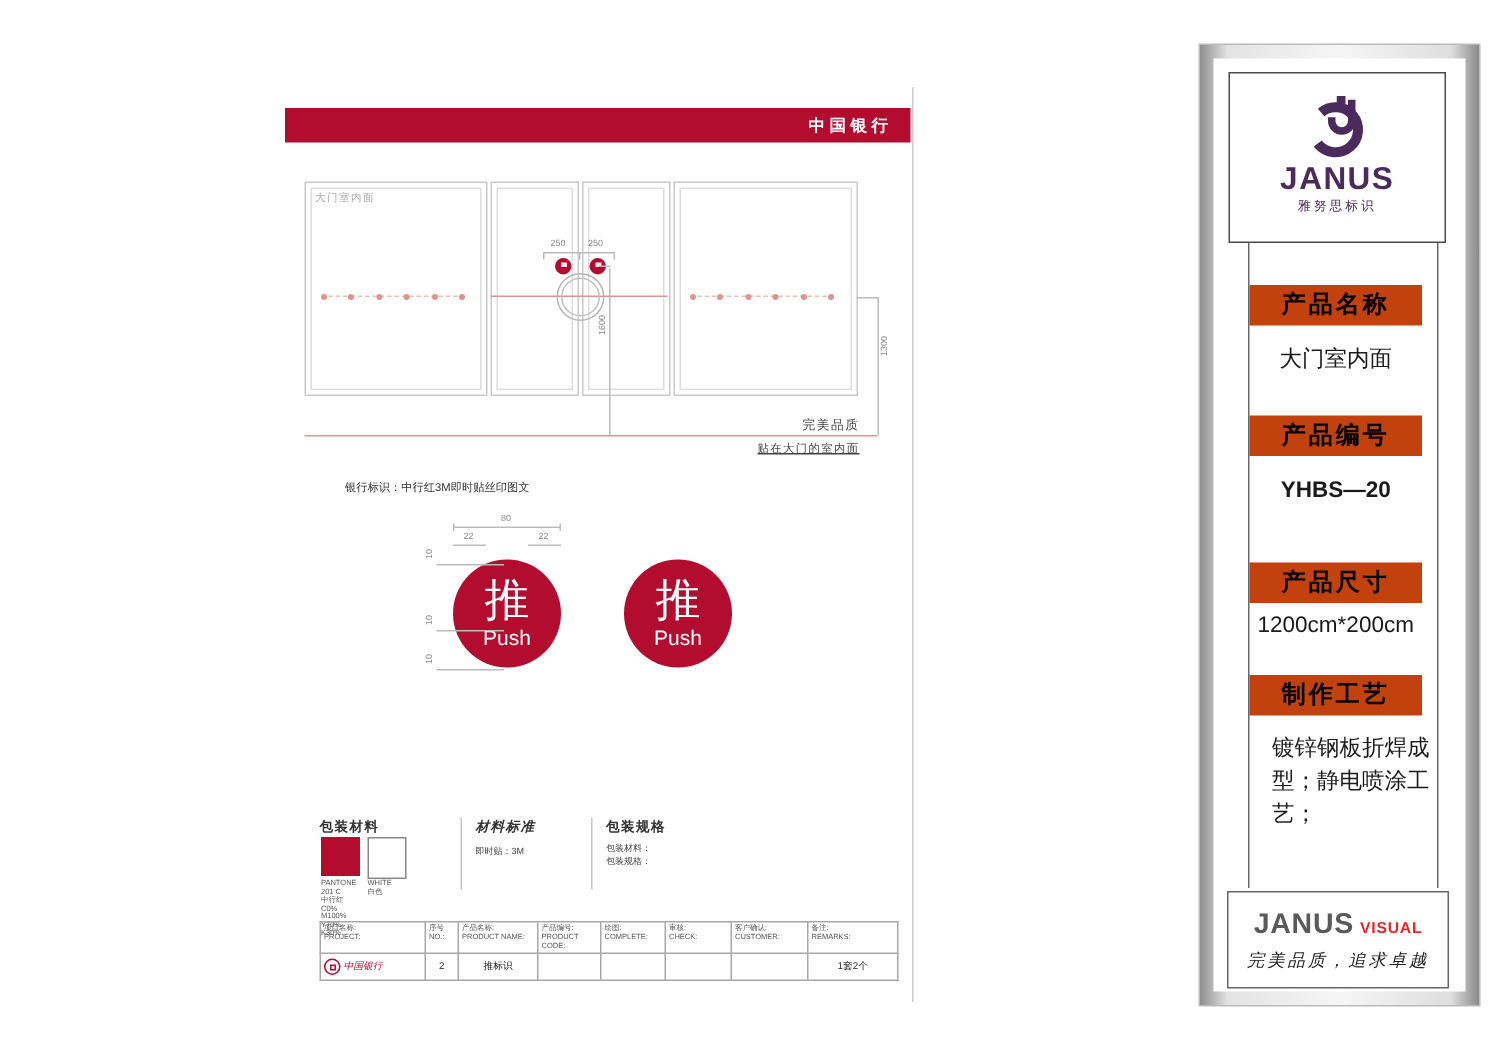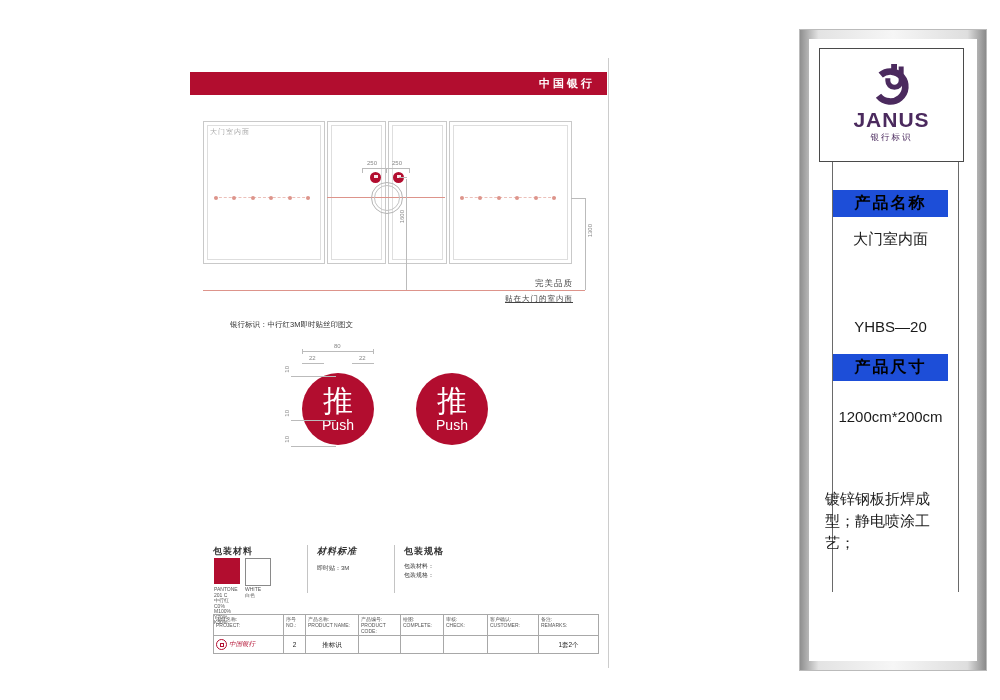--- a/index.html
+++ b/index.html
@@ -60,21 +60,21 @@
   
   .side-frame{left:800px;top:30px;width:186px;height:640px;
     background:linear-gradient(90deg,#8f8f8f 0%,#e3e3e3 10%,#f6f6f6 50%,#dedede 90%,#8a8a8a 100%);
     box-shadow:0 0 0 1px #bbb;}
   .side-inner{position:absolute;inset:9px;background:#fff;}
   .logo-box{left:10px;top:9px;width:143px;height:112px;border:1px solid #4a4a4a;
     display:flex;flex-direction:column;align-items:center;}
   .janus-word{font-size:21px;font-weight:800;color:#4b2a5e;letter-spacing:1px;line-height:22px;}
   .janus-sub{font-size:8.5px;color:#4b2a5e;letter-spacing:2px;margin-top:1px;}
   .colline{width:1px;background:#6a6a6a;top:123px;height:430px;}
-  .badge{left:24px;width:115px;height:27px;background:#1d4ed8;color:#000;
+  .badge{left:24px;width:115px;height:27px;background:#c2410c;color:#000;
     display:flex;align-items:center;justify-content:center;font-size:16px;font-weight:bold;letter-spacing:2px;}
   .sideval{left:16px;width:131px;text-align:center;font-size:15px;color:#1a1a1a;}
   .sidedesc{left:16px;width:118px;text-align:left;font-size:15px;line-height:22px;color:#1a1a1a;}
   .footer-box{left:9px;top:555px;width:146px;height:63px;border:1px solid #666;
     display:flex;flex-direction:column;align-items:center;justify-content:center;}
   .fbrand{font-size:19px;font-weight:800;color:#5a5a5a;letter-spacing:.5px;}
   .fbrand2{font-size:10.5px;font-weight:800;color:#e42629;margin-left:4px;letter-spacing:.5px;}
   .fslogan{font-size:11.5px;color:#222;font-family:"DejaVu Serif", serif;font-style:italic;
     letter-spacing:2px;margin-top:5px;}
 </style>
@@ -273,31 +273,39 @@
 
     <div class="abs logo-box">
       <svg width="50" height="50" viewBox="0 0 60 60" style="margin-top:10px;">
         <g fill="none" stroke="#4b2a5e">
           <circle cx="28" cy="33" r="18" stroke-width="8" stroke-dasharray="85 29" transform="rotate(-130 28 33)"></circle>
           <path d="M41,9 v17 a8,8 0 0 1 -16,0 v-3" stroke-width="6"></path>
         </g>
         <rect x="29" y="6" width="7" height="7" fill="#4b2a5e"></rect>
       </svg>
       <div class="janus-word">JANUS</div>
-      <div class="janus-sub">银行标识</div>
+      <div class="janus-sub">雅努思标识</div>
     </div>
 
     <div class="abs colline" style="left:23px;"></div>
     <div class="abs colline" style="left:149px;"></div>
 
     <div class="abs badge" style="top:151px;">产品名称</div>
     <div class="abs sideval" style="top:191px;">大门室内面</div>
 
-    <div class="abs sideval" style="top:279px;">YHBS—20</div>
-
-    <div class="abs badge" style="top:315px;text-align:center;">产品尺寸</div>
+    <div class="abs badge" style="top:238px;">产品编号</div>
+    <div class="abs sideval" style="top:279px;font-weight:bold;">YHBS—20</div>
+
+    <div class="abs badge" style="top:336px;text-align:center;">产品尺寸</div>
     <div class="abs sideval" style="top:369px;">1200cm*200cm</div>
 
-    <div class="abs sidedesc" style="top:449px;">镀锌钢板折焊成型；静电喷涂工艺；</div>
-
+    <div class="abs badge" style="top:411px;">制作工艺</div>
+    <div class="abs sidedesc" style="top:449px;margin-left:23px;">镀锌钢板折焊成型；静电喷涂工艺；</div>
+
+    <div class="abs footer-box">
+      <div>
+        <span class="fbrand">JANUS</span><span class="fbrand2">VISUAL</span>
+      </div>
+      <div class="fslogan">完美品质，追求卓越</div>
+    </div>
 
   </div>
 </div>
 
 </body></html>

